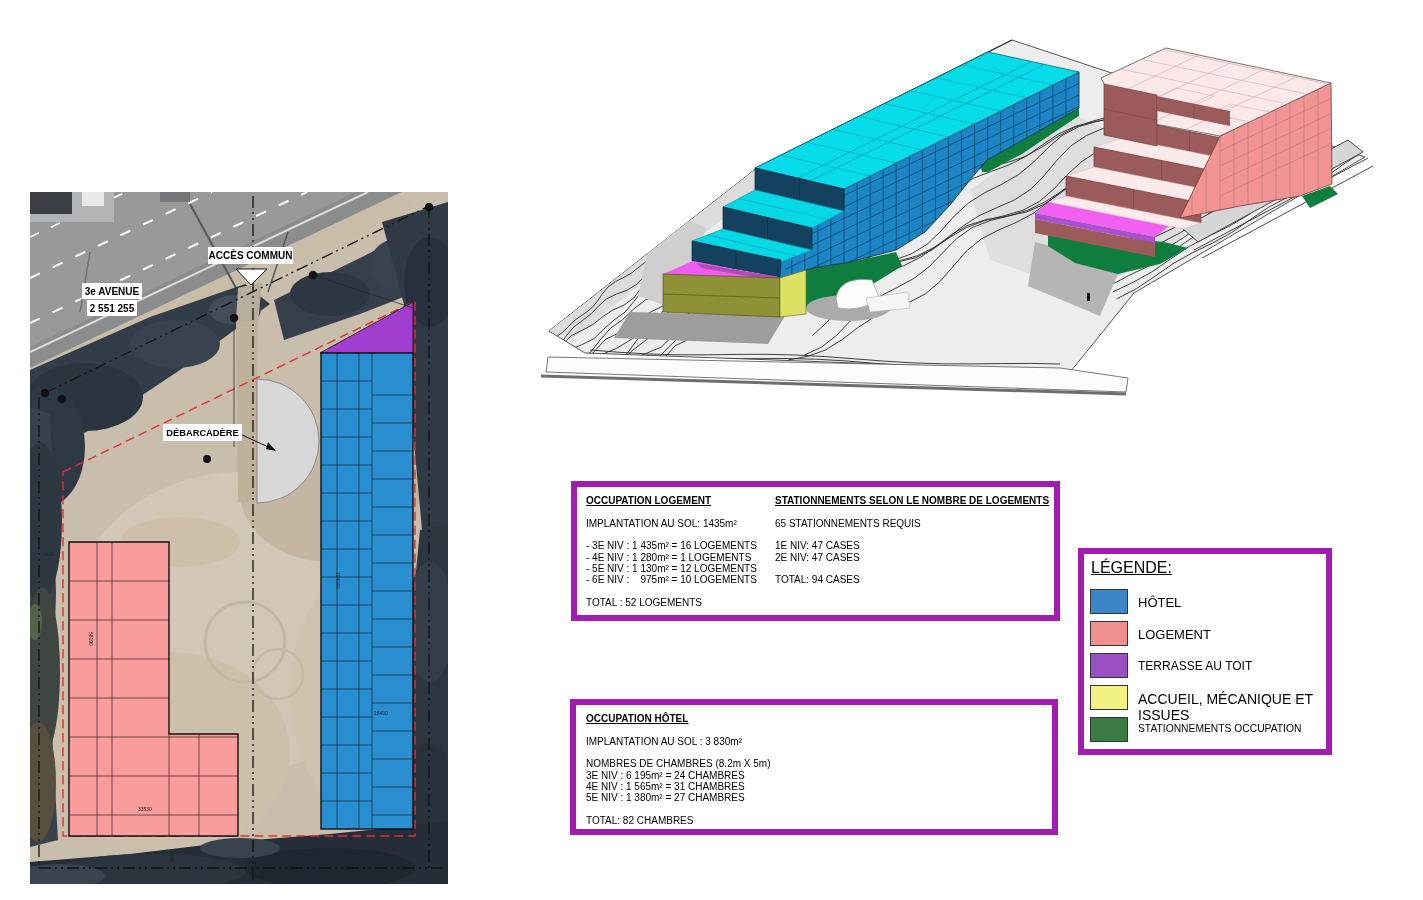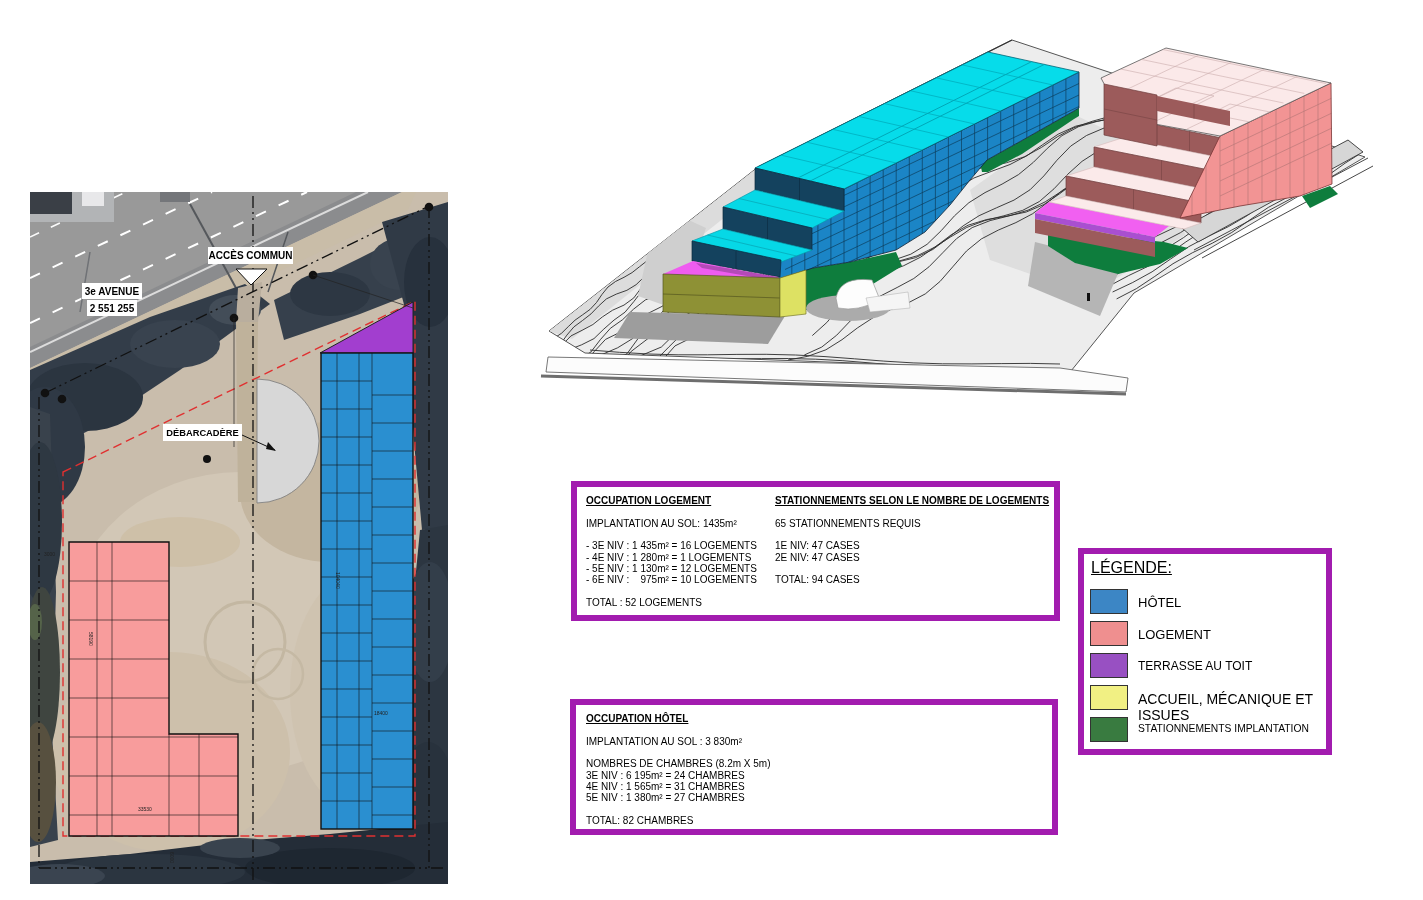--- a/index.html
+++ b/index.html
@@ -432,14 +432,14 @@
 <div style="position:absolute;left:6px;top:67px;width:36px;height:23px;background:#ef8f8f;border:1px solid #333"></div>
 <div style="position:absolute;left:54px;top:73px;font-size:13px">LOGEMENT</div>
 
 <div style="position:absolute;left:6px;top:99px;width:36px;height:23px;background:#9850c2;border:1px solid #333"></div>
 <div style="position:absolute;left:54px;top:105px;font-size:12px">TERRASSE AU TOIT</div>
 
 <div style="position:absolute;left:6px;top:131px;width:36px;height:23px;background:#f1f083;border:1px solid #333"></div>
 <div style="position:absolute;left:54px;top:137px;font-size:14px">ACCUEIL, MÉCANIQUE ET ISSUES</div>
 
 <div style="position:absolute;left:6px;top:163px;width:36px;height:23px;background:#397b40;border:1px solid #333"></div>
-<div style="position:absolute;left:54px;top:169px;font-size:10.3px">STATIONNEMENTS IMPLANTATION</div>
+<div style="position:absolute;left:54px;top:169px;font-size:10.3px">STATIONNEMENTS OCCUPATION</div>
 </div>
 
 </body></html>

